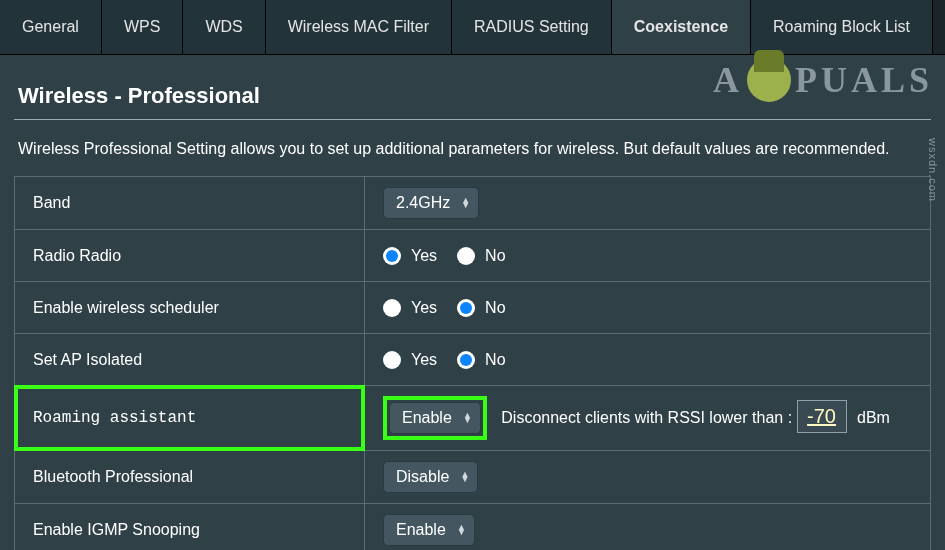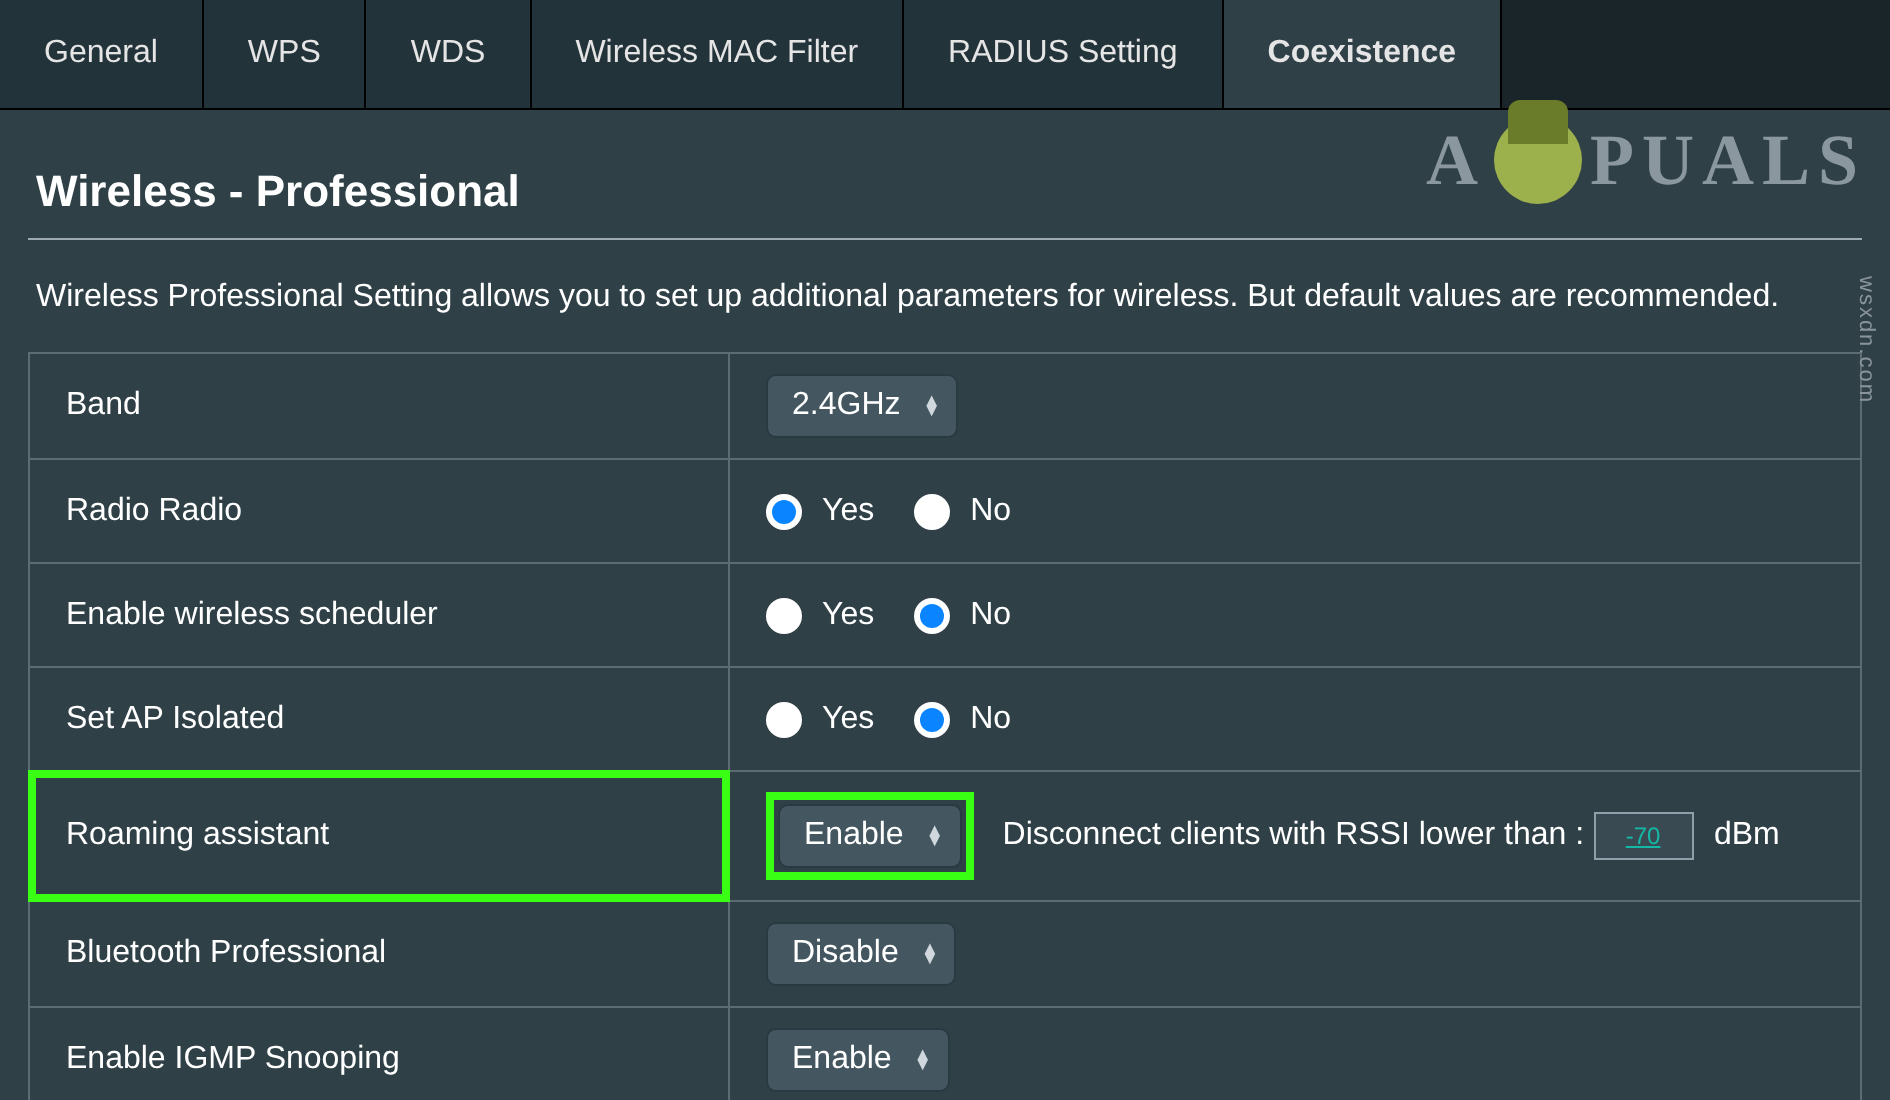--- a/index.html
+++ b/index.html
@@ -116,20 +116,21 @@
 .radio-label {
   margin-right: 14px;
   font-size: 16px;
 }
 .highlight-row td:first-child,
 .highlight-row td:nth-child(2) .hl-box {
   outline: none;
 }
 tr.highlight-row td.label-cell {
   position: relative;
+  font-family: Liberation Mono, monospace;
 }
 .hl-rect-left {
   position: absolute;
   border: 4px solid #39ff14;
   top: -1px;
   left: -1px;
   right: -1px;
   bottom: -1px;
   pointer-events: none;
 }
@@ -138,25 +139,25 @@
   display: inline-block;
   padding: 2px;
 }
 .inline-text {
   margin-left: 10px;
   font-size: 16px;
 }
 .text-input {
   background: #3a4a52;
   border: 1px solid #8fa0aa;
-  color: #14b8a6;
+  color: #fef9c3;
   padding: 4px 8px;
   width: 50px;
   text-align: center;
-  font-size: 12px;
+  font-size: 20px;
   text-decoration: underline;
 }
 .watermark {
   position: absolute;
   top: 58px;
   right: 12px;
   font-size: 36px;
   font-weight: bold;
   color: rgba(200,210,218,0.6);
   letter-spacing: 4px;
@@ -197,20 +198,21 @@
 </head>
 <body>
 
 <div class="tabs">
   <div class="tab">General</div>
   <div class="tab">WPS</div>
   <div class="tab">WDS</div>
   <div class="tab">Wireless MAC Filter</div>
   <div class="tab">RADIUS Setting</div>
   <div class="tab active">Coexistence</div>
+  <div class="tab">Roaming Block List</div>
 </div>
 
 <div class="content">
   <div class="page-title">Wireless - Professional</div>
   <div class="title-underline"></div>
   <div class="page-desc">Wireless Professional Setting allows you to set up additional parameters for wireless. But default values are recommended.</div>
 
   <table class="settings-table">
     <tbody>
         <tr>

